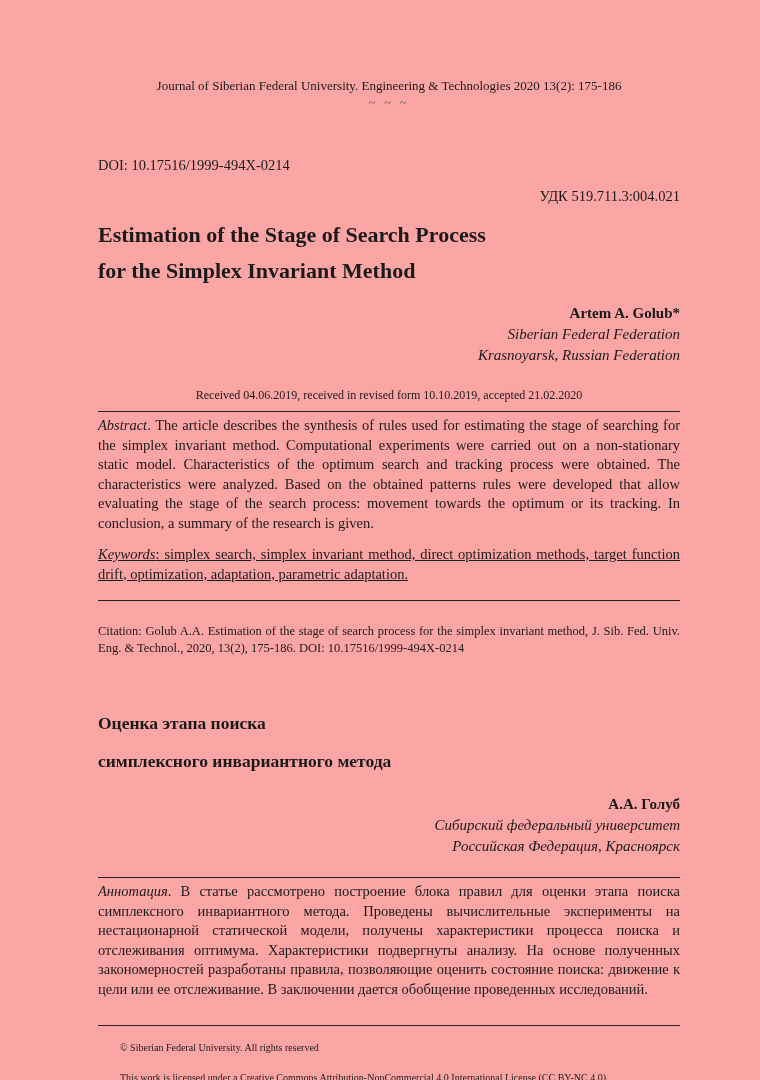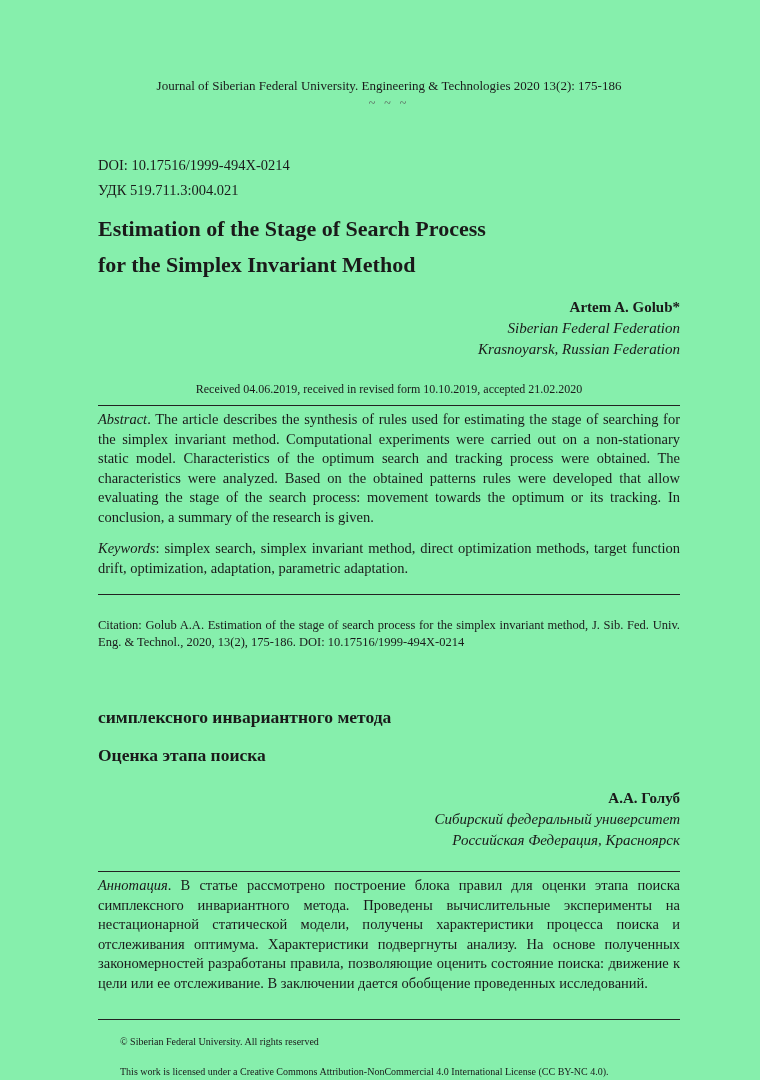--- a/index.html
+++ b/index.html
@@ -6,21 +6,21 @@
     margin: 0;
     padding: 0;
     background: #ffffff;
     font-family: "Liberation Serif", "DejaVu Serif", serif;
     color: #1a1a1a;
   }
   .page {
     position: relative;
     width: 760px;
     height: 1080px;
-    background: #86efac;
+    background: #fca5a5;
     overflow: hidden;
   }
   .content {
     position: absolute;
     left: 98px;
     top: 78px;
     width: 582px;
   }
   .journal-line {
     text-align: center;
@@ -33,21 +33,22 @@
     color: #555;
     letter-spacing: 3px;
     margin-top: 2px;
   }
   .doi-line {
     font-size: 14.5px;
     margin-top: 46px;
   }
   .udk-line {
     font-size: 14.5px;
-    margin-top: 8px;
+    margin-top: 14px;
+    text-align: right;
   }
   .en-title {
     font-size: 22px;
     font-weight: bold;
     line-height: 36px;
     margin-top: 12px;
   }
   .author-block {
     text-align: right;
     margin-top: 14px;
@@ -78,20 +79,21 @@
     line-height: 19.5px;
     text-align: justify;
     margin-top: 4px;
   }
   .abstract-label { font-style: italic; }
   .keywords-par {
     font-size: 14.5px;
     line-height: 19.5px;
     text-align: justify;
     margin-top: 12px;
+    text-decoration: underline;
   }
   .citation-par {
     font-size: 12.5px;
     line-height: 16.5px;
     text-align: justify;
     margin-top: 22px;
   }
   .ru-title {
     font-size: 17.5px;
     font-weight: bold;
@@ -154,22 +156,22 @@
 
     <div class="keywords-par">
       <span class="abstract-label">Keywords</span><span>: simplex search, simplex invariant method, direct optimization methods, target function drift, optimization, adaptation, parametric adaptation.</span>
     </div>
 
     <hr class="rule" style="margin-top:16px;">
 
     <div class="citation-par">Citation: Golub A.A. Estimation of the stage of search process for the simplex invariant method, J. Sib. Fed. Univ. Eng. &amp; Technol., 2020, 13(2), 175-186. DOI: 10.17516/1999-494X-0214</div>
 
     <div class="ru-title">
+      <div>Оценка этапа поиска</div>
       <div>симплексного инвариантного метода</div>
-      <div>Оценка этапа поиска</div>
     </div>
 
     <div class="author-block">
       <div class="author-name">А.А. Голуб</div>
       <div class="affiliation">Сибирский федеральный университет</div>
       <div class="affiliation">Российская Федерация, Красноярск</div>
     </div>
 
     <hr class="rule" style="margin-top:20px;">
 

